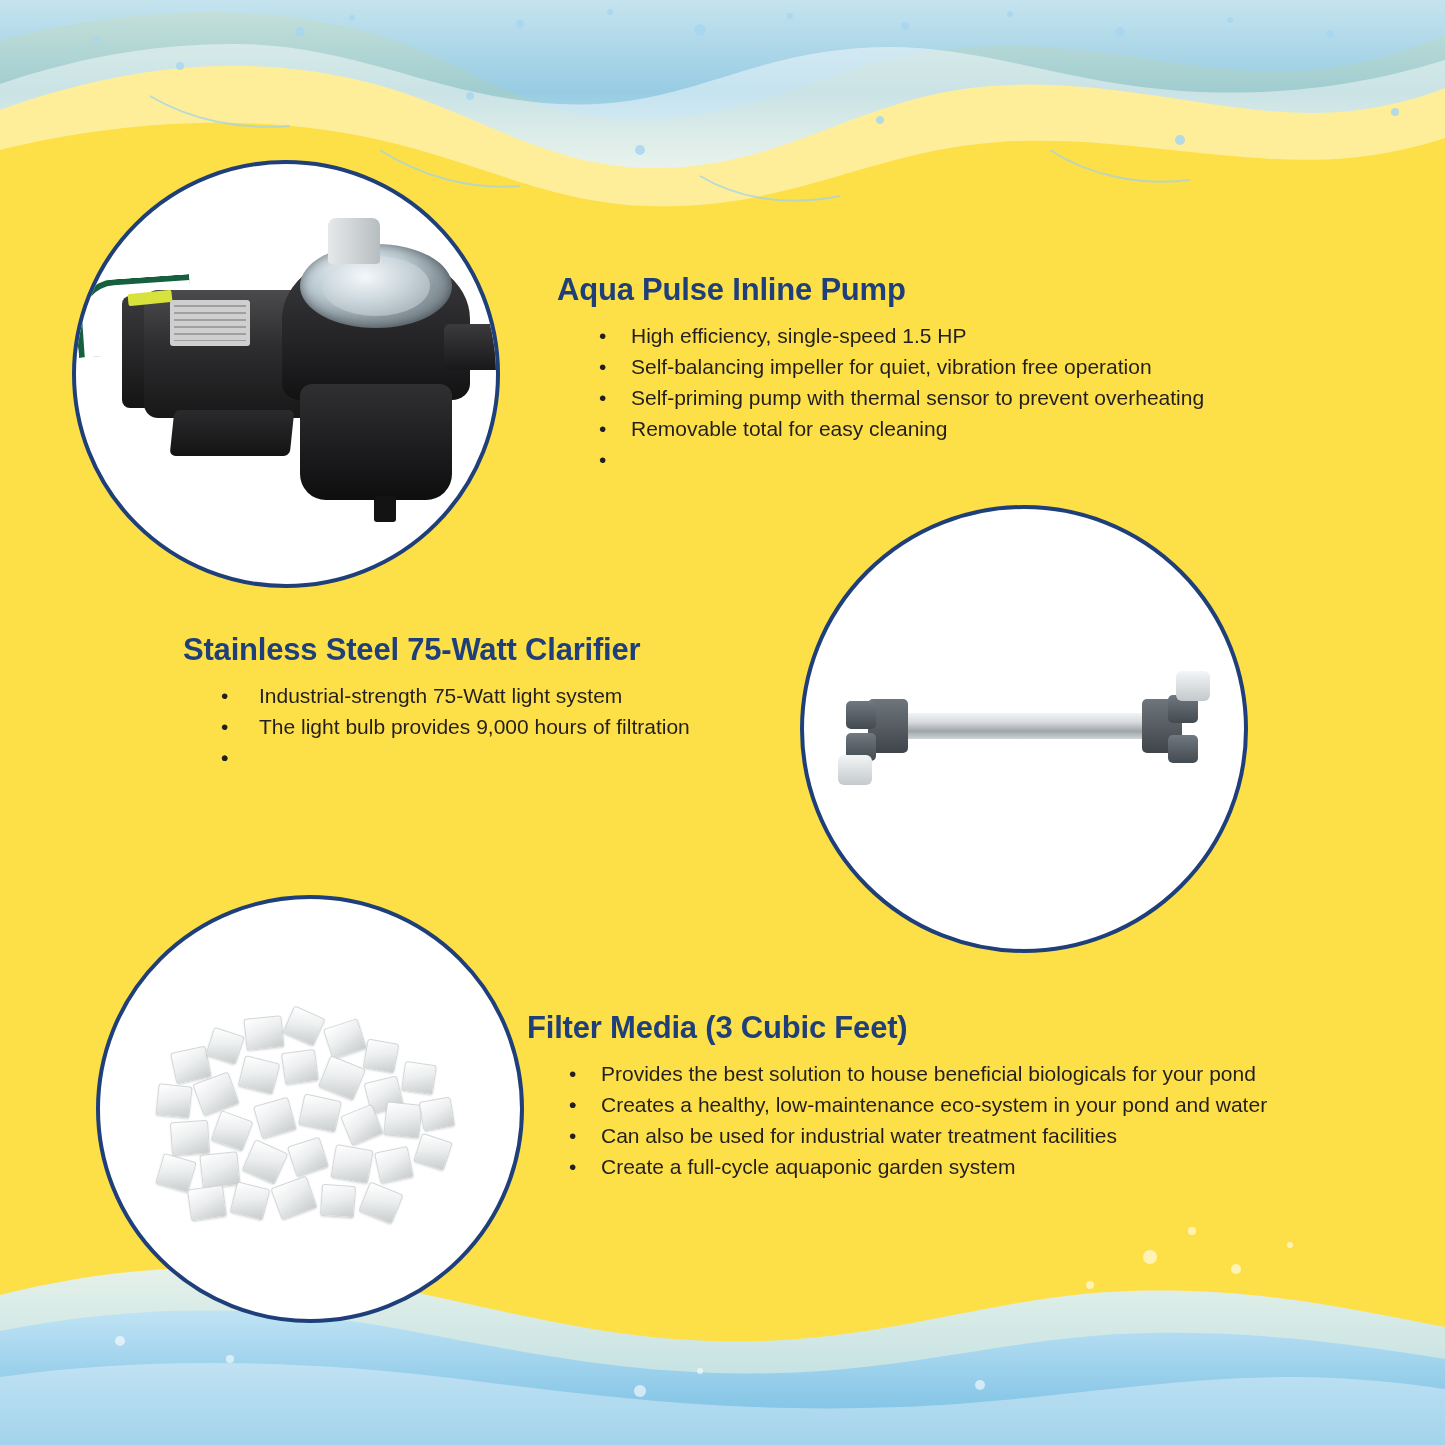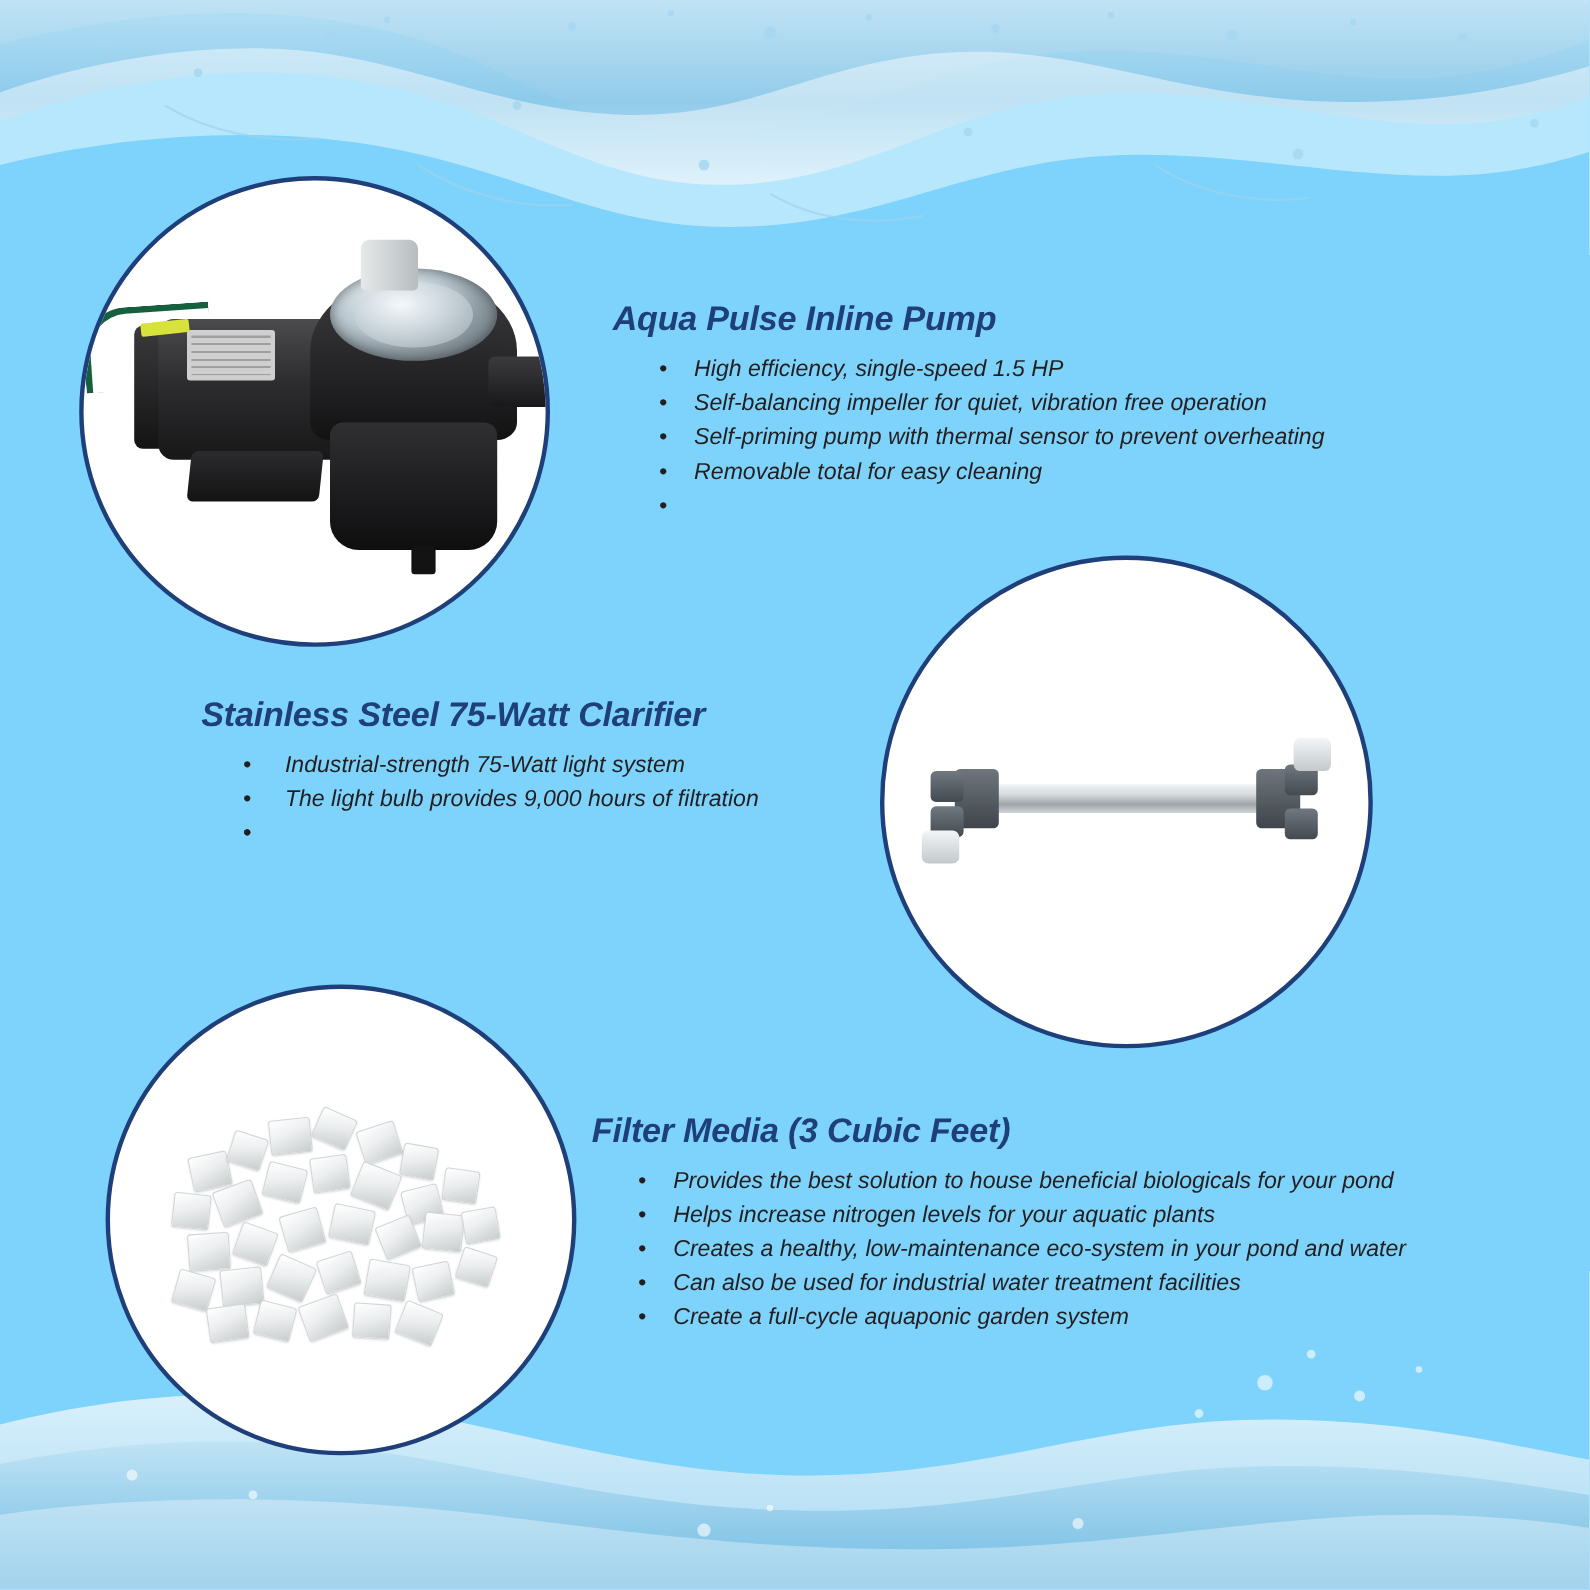--- a/index.html
+++ b/index.html
@@ -12,22 +12,21 @@
     background: #ffffff;
     font-family: "Liberation Sans", sans-serif;
     overflow: hidden;
     position: relative;
   }
   .page {
     position: relative;
     width: 1445px;
     height: 1445px;
     overflow: hidden;
-    background: #7dd3fc;
-    font-style: italic;
+    background: #fde047;
   }
 
   
   .water-top {
     position: absolute;
     top: 0;
     left: 0;
     width: 1445px;
     height: 330px;
     pointer-events: none;
@@ -96,21 +95,21 @@
   #block-pump { left: 557px; top: 272px; }
   #pump-circle { left: 72px; top: 160px; width: 420px; height: 420px; }
 
   
   #block-clarifier { left: 183px; top: 632px; }
   #block-clarifier ul.features li { padding-left: 76px; }
   #block-clarifier ul.features li .bullet { left: 38px; }
   #clarifier-circle { left: 800px; top: 505px; width: 440px; height: 440px; }
 
   
-  #block-media { left: 538px; top: 1010px; }
+  #block-media { left: 527px; top: 1010px; }
   #media-circle { left: 96px; top: 895px; width: 420px; height: 420px; }
 
   
   .pump-wrap { position: relative; width: 400px; height: 340px; }
   .pump-body {
     position: absolute;
     left: 58px; top: 86px;
     width: 230px; height: 128px;
     background: linear-gradient(180deg,#4b4b4d 0%, #2d2d2f 45%, #171718 100%);
     border-radius: 14px 8px 8px 14px;
@@ -431,20 +430,20 @@
         <div class="chip" style="left:176px; top:196px; width:32px; height:30px; transform:rotate(4deg);"></div>
         <div class="chip" style="left:218px; top:198px; width:34px; height:30px; transform:rotate(22deg);"></div>
       </div>
     </div>
   </div>
 
   <div class="block" id="block-media">
     <h2 class="product-title">Filter Media (3 Cubic Feet)</h2>
     <ul class="features">
       <li><span class="bullet">•</span><span>Provides the best solution to house beneficial biologicals for your pond</span></li>
-      <li><span class="bullet">•</span><span>Helps increase nitrogen levels for your aquatic plants</span></li>
+      <li><span class="bullet">•</span></li>
       <li><span class="bullet">•</span><span>Creates a healthy, low-maintenance eco-system in your pond and water</span></li>
       <li><span class="bullet">•</span><span>Can also be used for industrial water treatment facilities</span></li>
       <li><span class="bullet">•</span><span>Create a full-cycle aquaponic garden system</span></li>
     </ul>
   </div>
 
 </div>
 
 </body></html>

